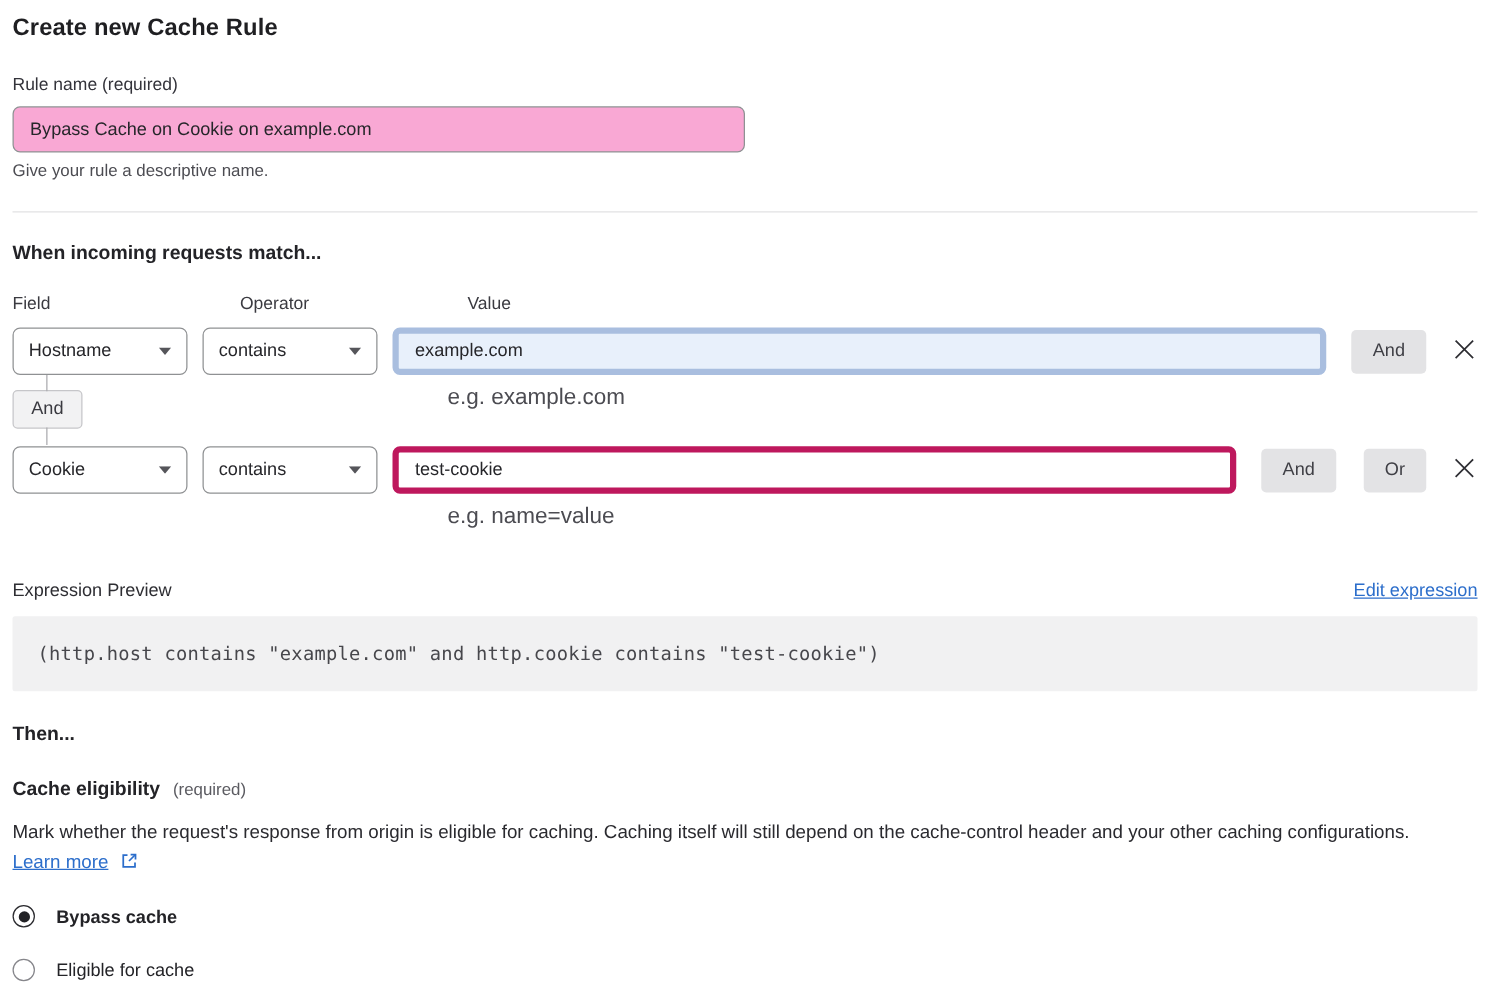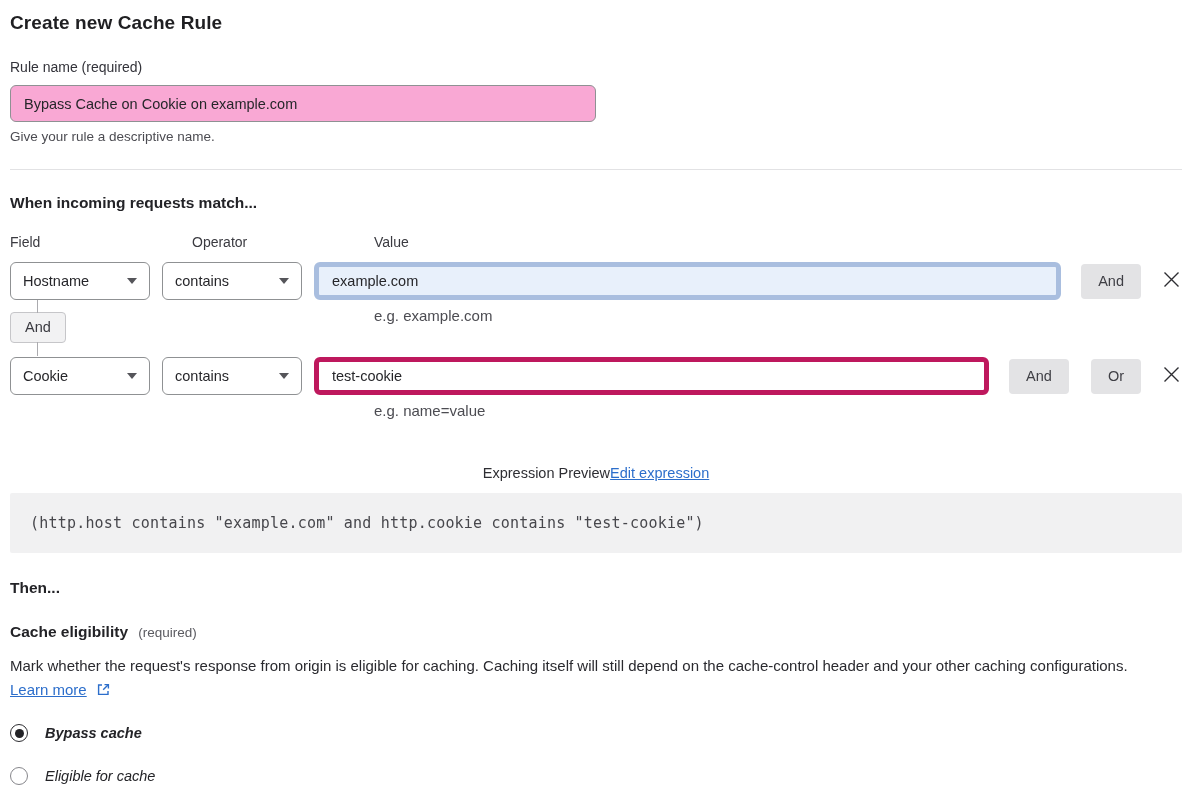--- a/index.html
+++ b/index.html
@@ -64,56 +64,56 @@
   .conj-btn + .conj-btn { margin-left: 22px; }
   .close-btn {
     margin-left: 19px; width: 22px; height: 22px;
     background: none; border: none; cursor: pointer;
     display: flex; align-items: center; justify-content: center; flex: none;
   }
 
   .sub-row { position: relative; }
   .sub-row.first { height: 57px; }
   .sub-row.second { height: 34px; }
-  .hint { position: absolute; left: 364px; top: 7px; font-size: 15px; color: #4c4c52; }
+  .hint { position: absolute; left: 348px; top: 7px; font-size: 18px; color: #4c4c52; }
 
   .connector {
     position: absolute; left: 0; top: 12px;
     background: #f2f2f3; border: 1px solid #c6c6c9; border-radius: 4px;
     padding: 6px 14px 7px; font-size: 14.5px; color: #3a3a40; cursor: pointer;
     font-family: "Liberation Sans", "DejaVu Sans", sans-serif;
   }
   .connector::before, .connector::after {
     content: ""; position: absolute; left: 26px; width: 1px; background: #ababaf;
   }
   .connector::before { top: -13px; height: 13px; }
   .connector::after { bottom: -14px; height: 14px; }
 
-  .expr-header { margin-top: 36px; display: flex; align-items: baseline; justify-content: center; }
+  .expr-header { margin-top: 36px; display: flex; align-items: baseline; justify-content: space-between; }
   .expr-label { font-size: 14.5px; color: #2e2e33; }
   .link { color: #2c6ecb; text-decoration: underline; font-size: 14.5px; cursor: pointer; }
 
   .code-block {
     margin-top: 12px; background: #f1f1f2; padding: 21px 20px;
     font-family: "DejaVu Sans Mono", "Liberation Mono", monospace;
     font-size: 15px; color: #47474c; letter-spacing: .2px;
     white-space: pre; border-radius: 2px;
   }
 
   .then-heading { margin-top: 26px; }
 
   .eligibility-heading { margin-top: 26px; font-size: 15.5px; color: #232327; }
   .eligibility-heading .hd { font-weight: 700; }
   .eligibility-heading .req { font-weight: 400; font-size: 13.5px; color: #5b5b61; margin-left: 6px; }
 
   .description { margin-top: 13px; font-size: 15px; line-height: 24px; color: #2a2a2f; max-width: 1160px; }
   .learn-more { font-size: 15px; }
   .ext-icon { display: inline-flex; margin-left: 5px; vertical-align: -2px; }
 
-  .radio-row { display: flex; align-items: center; cursor: pointer; font-style: italic; }
+  .radio-row { display: flex; align-items: flex-end; cursor: pointer; }
   .radio-row.first { margin-top: 22px; }
   .radio-row.second { margin-top: 25px; }
   .radio {
     width: 18px; height: 18px; border-radius: 50%;
     border: 1.5px solid #86868b; background: #fff; flex: none;
     display: flex; align-items: center; justify-content: center;
   }
   .radio.selected { border-color: #2c2c30; }
   .radio.selected::after { content: ""; width: 9px; height: 9px; border-radius: 50%; background: #222226; }
   .radio-label { margin-left: 17px; font-size: 14.5px; color: #232327; }

